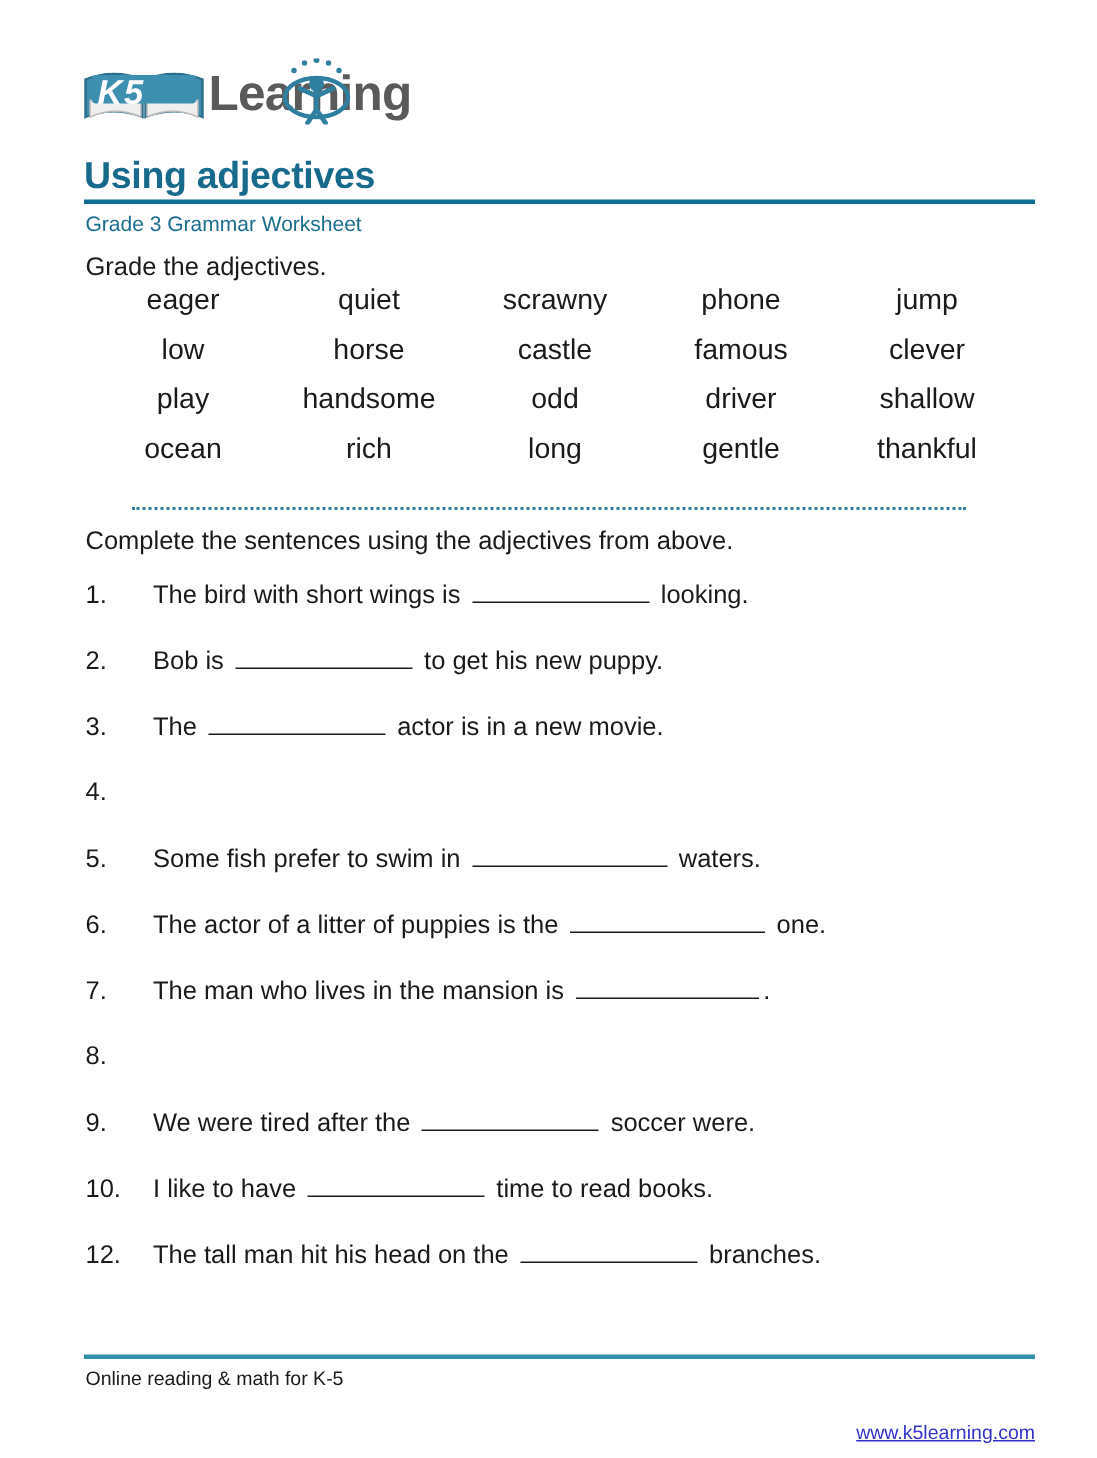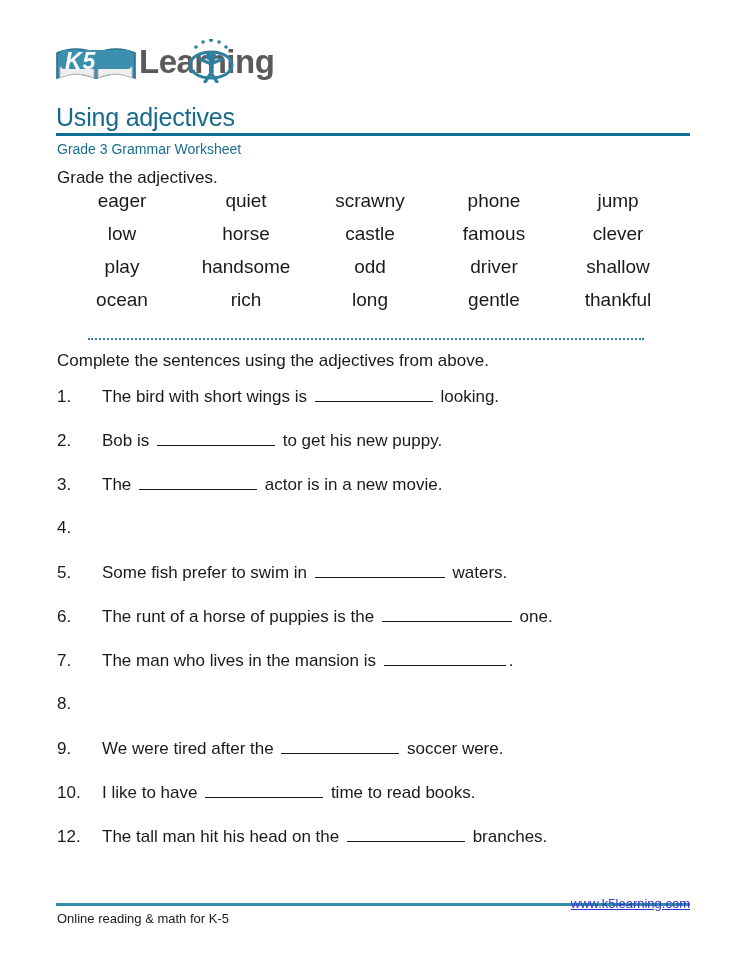--- a/index.html
+++ b/index.html
@@ -65,21 +65,21 @@
     height: 44px;
     z-index: 4;
   }
 
   
   .title {
     position: absolute;
     left: 56px;
     top: 104px;
     font-size: 25px;
-    font-weight: normal;
+    font-weight: bold;
     color: #176A8C;
     line-height: 1.1;
     letter-spacing: -0.2px;
   }
   .title-rule {
     position: absolute;
     left: 56px;
     top: 133px;
     width: 634px;
     height: 3px;
@@ -185,21 +185,21 @@
   .footer-left {
     position: absolute;
     left: 57px;
     top: 911px;
     font-size: 13px;
     color: #1a1a1a;
   }
   .footer-link {
     position: absolute;
     right: 41px;
-    top: 896px;
+    top: 947px;
     font-size: 13px;
     color: #3333CC;
     text-decoration: underline;
   }
 </style>
 </head>
 <body>
 
 <div class="page">
 
@@ -281,21 +281,21 @@
       </div>
       <div class="qrow">
         <span class="qnum">4.</span>
       </div>
       <div class="qrow">
         <span class="qnum">5.</span>
         <span class="qtext"><span>Some fish prefer to swim in </span><span class="blank" style="width: 130px;"></span><span> waters.</span></span>
       </div>
       <div class="qrow">
         <span class="qnum">6.</span>
-        <span class="qtext"><span>The runt of a horse of puppies is the </span><span class="blank" style="width: 130px;"></span><span> one.</span></span>
+        <span class="qtext"><span>The actor of a litter of puppies is the </span><span class="blank" style="width: 130px;"></span><span> one.</span></span>
       </div>
       <div class="qrow">
         <span class="qnum">7.</span>
         <span class="qtext"><span>The man who lives in the mansion is </span><span class="blank" style="width: 122px;"></span><span>.</span></span>
       </div>
       <div class="qrow">
         <span class="qnum">8.</span>
       </div>
       <div class="qrow">
         <span class="qnum">9.</span>

